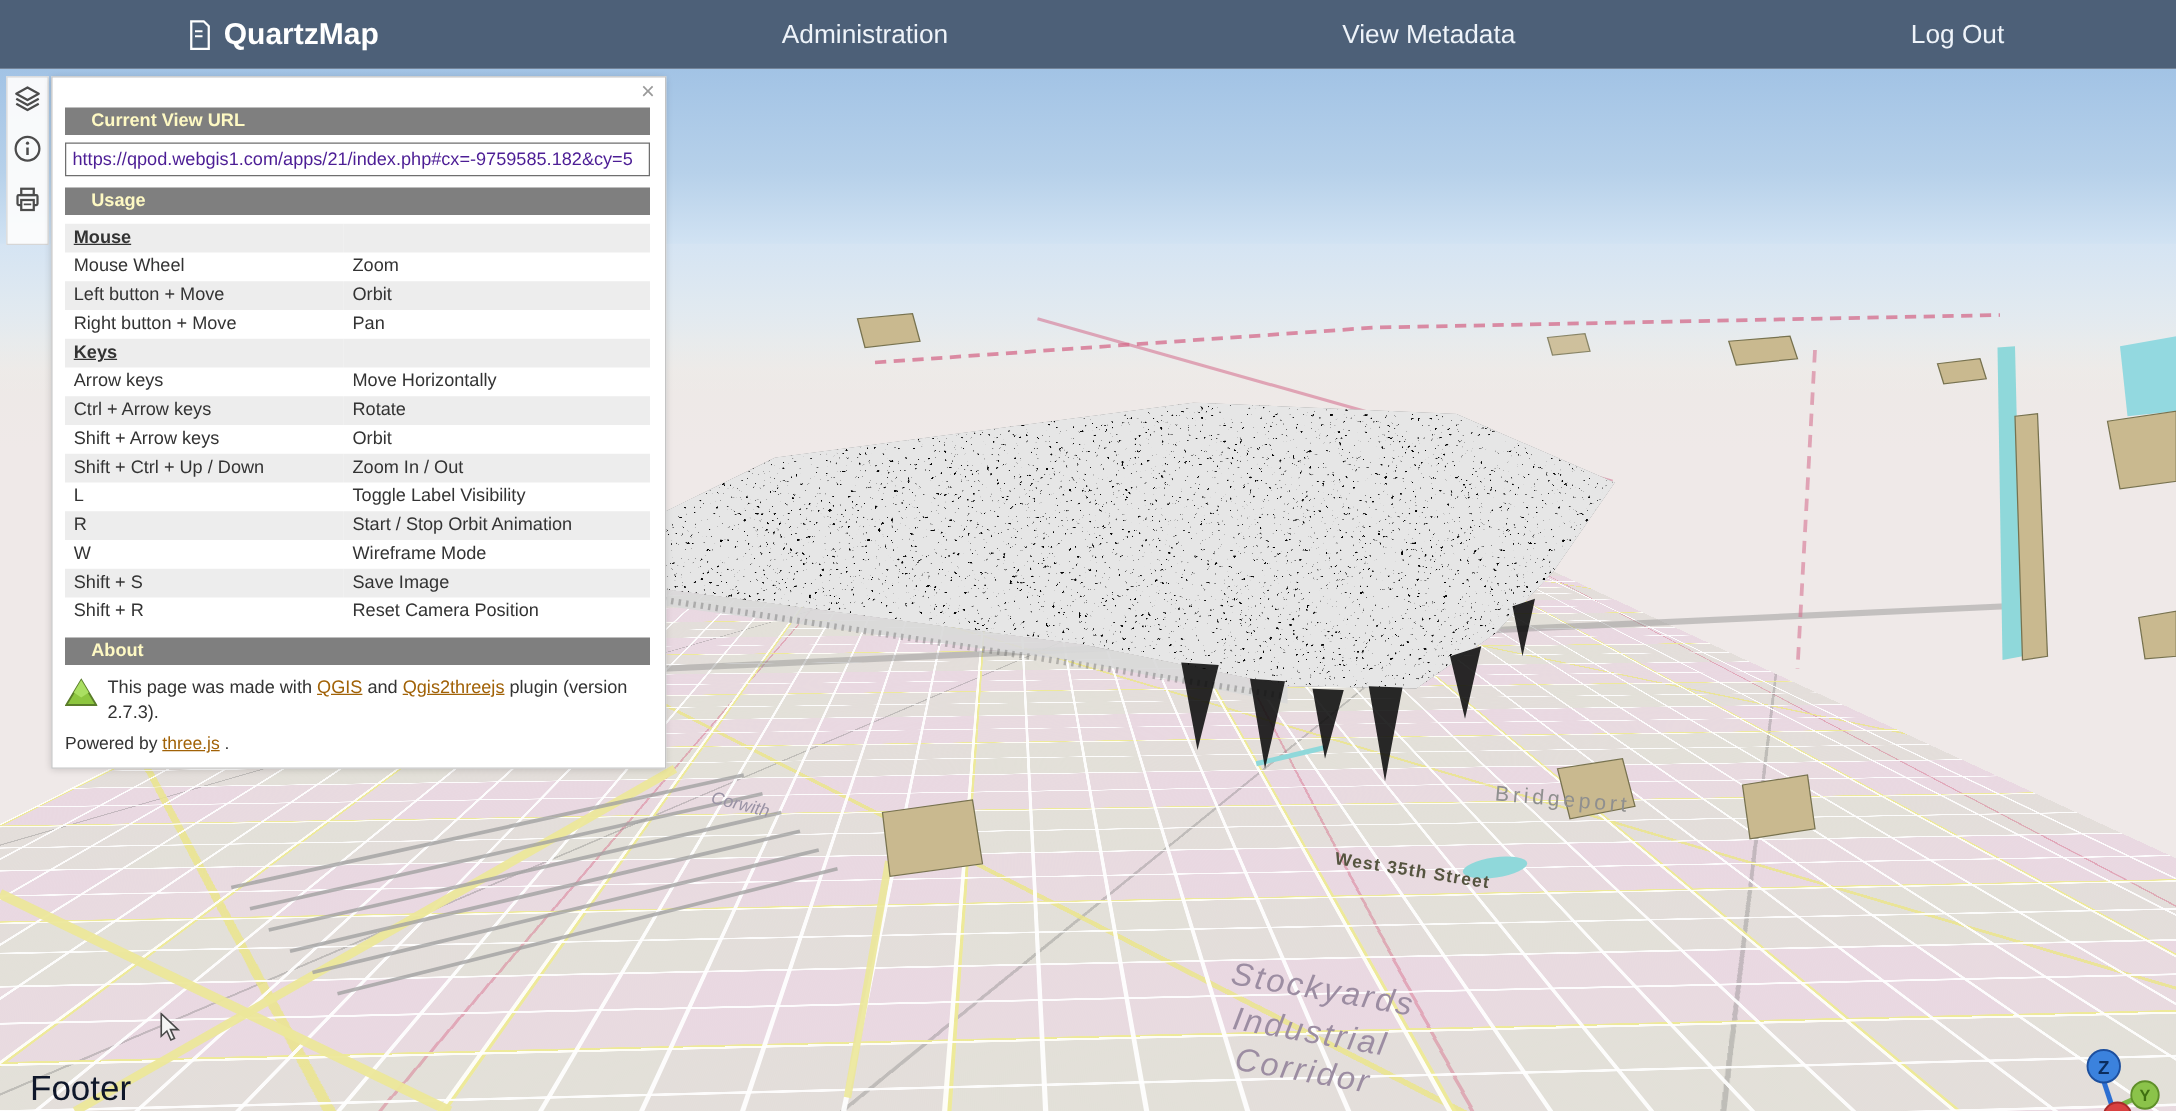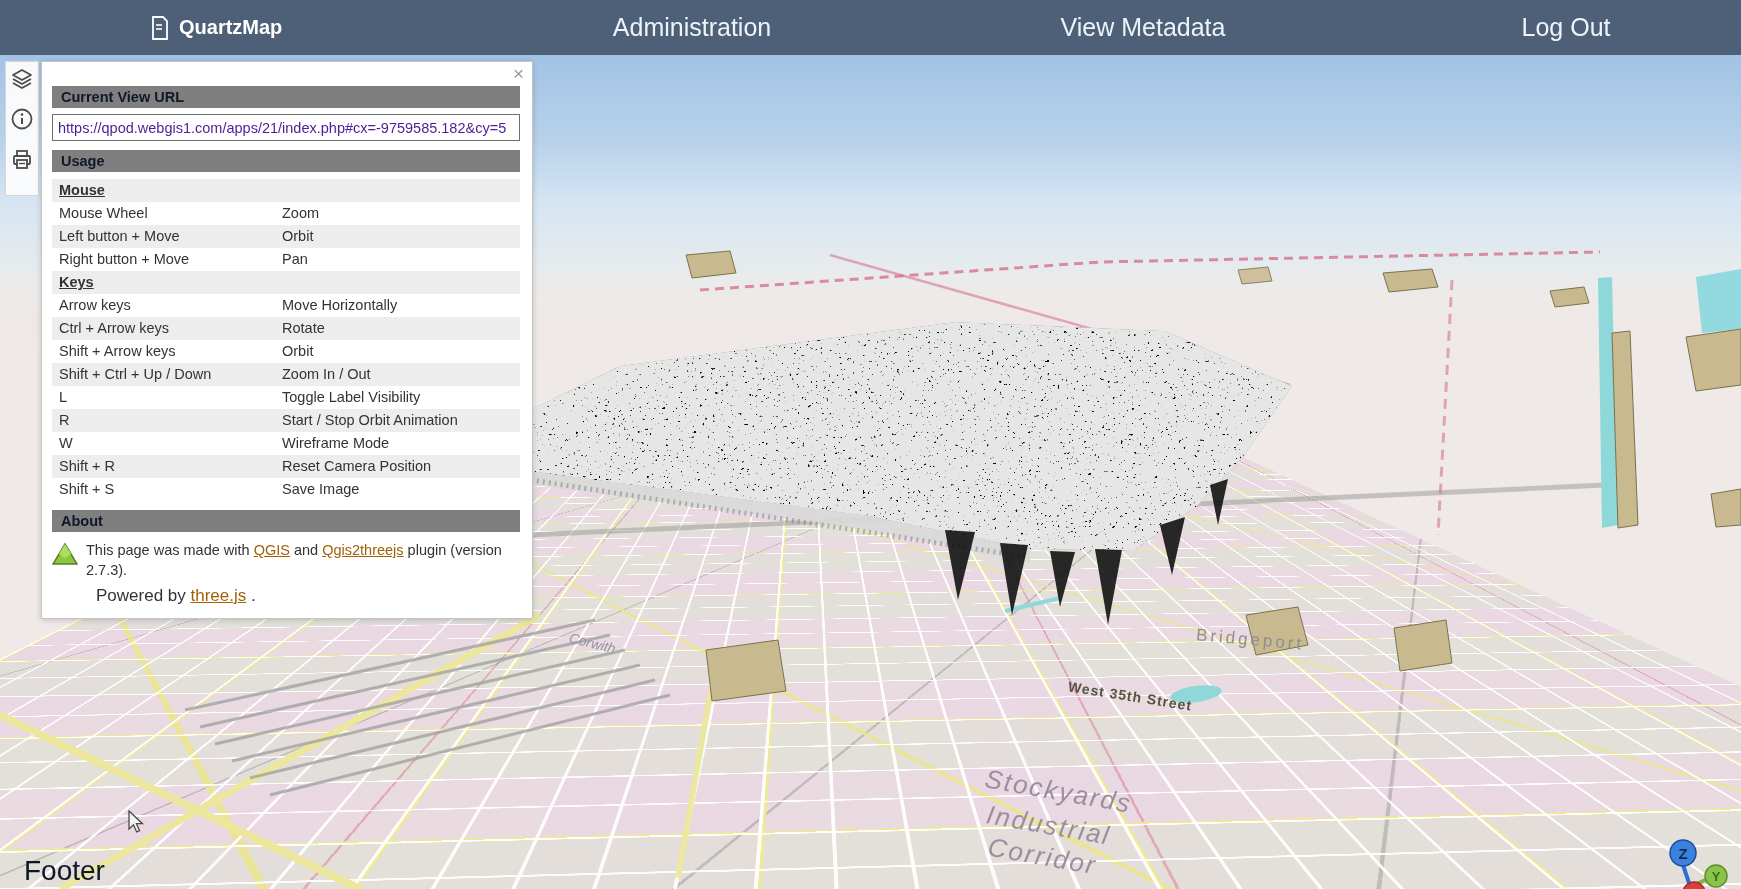--- a/index.html
+++ b/index.html
@@ -1,22 +1,22 @@
 <!DOCTYPE html>
 <html><head>
 <meta charset="utf-8">
 <style>
   html,body{margin:0;padding:0;width:1741px;height:889px;overflow:hidden;
     font-family:"Liberation Sans",sans-serif;background:#fff;position:relative;}
   
   .navbar{position:absolute;left:0;top:0;width:1741px;height:55px;background:#4d6078;z-index:30;}
   .brand{position:absolute;left:150px;top:0;height:55px;display:flex;align-items:center;gap:9px;color:#fff;
-    font-size:20px;font-weight:bold;cursor:pointer;}
+    font-size:24px;font-weight:bold;cursor:pointer;}
   .nav-item{position:absolute;top:0;height:55px;display:flex;align-items:center;transform:translateX(-50%);
-    color:#eef3f9;font-size:25px;font-weight:300;cursor:pointer;}
+    color:#eef3f9;font-size:21px;font-weight:300;cursor:pointer;}
   .nav-admin{left:692px;} .nav-meta{left:1143px;} .nav-logout{left:1566px;}
   
   .scene{position:absolute;left:0;top:55px;width:1741px;height:834px;overflow:hidden;
     background:linear-gradient(to bottom,#a2c3e5 0%,#b7d1ea 10%,#d2e3f3 17%,#e8f0f8 22%,#f1f1ee 26%,#efe9e8 31%);}
   .ground{position:absolute;left:-40%;bottom:-120px;width:180%;height:4200px;transform-origin:50% 100%;
     transform:perspective(1000px) rotateX(53deg) rotateZ(-3deg);background-color:#e5dde1;
     background-image:
       repeating-linear-gradient(90deg,rgba(255,255,255,.92) 0 5px,rgba(255,255,255,0) 5px 96px),
       repeating-linear-gradient(0deg,rgba(255,255,255,.92) 0 5px,rgba(255,255,255,0) 5px 96px),
       repeating-linear-gradient(90deg,rgba(238,234,150,.95) 0 9px,rgba(0,0,0,0) 9px 480px),
@@ -30,34 +30,34 @@
     background:linear-gradient(to bottom,rgba(213,228,243,1) 0%,rgba(224,233,240,.95) 30%,rgba(236,233,230,.55) 62%,rgba(238,231,228,0) 100%);}
   .map-overlay{position:absolute;left:0;top:0;width:1741px;height:834px;}
   
   .side-toolbar{position:absolute;left:5px;top:61px;width:32px;height:128px;background:rgba(252,252,252,.95);
     border:1px solid #d6d6d6;z-index:35;display:flex;flex-direction:column;align-items:center;padding-top:5px;gap:16px;}
   .tool-btn{width:24px;height:24px;cursor:pointer;color:#4c4c4c;}
   
   .help-panel{position:absolute;left:41px;top:61px;width:492px;background:#fff;border:1px solid #c4c4c4;
     box-shadow:0 1px 6px rgba(0,0,0,.18);z-index:40;padding:24px 12px 12px 10px;box-sizing:border-box;color:#333;}
   .panel-close{position:absolute;right:8px;top:2px;font-size:19px;color:#9a9a9a;cursor:pointer;line-height:1;}
-  .section-header{background:#7f7f7f;color:#0f172a;font-size:14.5px;font-weight:bold;padding:3px 9px;margin-top:9px;}
+  .section-header{background:#7f7f7f;color:#fef9c3;font-size:14.5px;font-weight:bold;padding:3px 21px;margin-top:9px;}
   .section-header.first{margin-top:0;}
   .url-input{display:block;width:100%;box-sizing:border-box;height:27px;margin-top:6px;border:1px solid #6f6f6f;
     font-family:"Liberation Sans",sans-serif;font-size:14.5px;color:#4c1d95;padding:2px 5px;}
   table.usage{width:100%;border-collapse:collapse;margin-top:7px;font-size:14.5px;}
   table.usage td{padding:3px 4px 4px 7px;height:16px;}
   table.usage tr:nth-child(odd){background:#ededed;}
   table.usage td.action{width:212px;}
   table.usage tr.group td{font-weight:bold;text-decoration:underline;}
   .about-row{display:flex;margin-top:8px;gap:8px;font-size:14.5px;line-height:1.38;}
   .about-icon{flex:0 0 26px;padding-top:2px;}
   .about-text{flex:1;}
   a.blue-link{color:#a16207;text-decoration:underline;cursor:pointer;}
-  .powered{margin-top:6px;font-size:17px;margin-left:44px;}
+  .powered{margin-top:6px;font-size:14px;}
   
   .footer-label{position:absolute;left:24px;bottom:2px;font-size:28px;color:#0f172a;z-index:25;}
   .cursor{position:absolute;left:127px;top:810px;z-index:50;}
   .map-label{font-family:"Liberation Sans",sans-serif;}
 </style>
 </head>
 <body>
 
 <div class="scene">
   <div class="ground"></div>
@@ -234,26 +234,26 @@
         </tr>
       <tr>
           <td class="action">R</td>
           <td>Start / Stop Orbit Animation</td>
         </tr>
       <tr>
           <td class="action">W</td>
           <td>Wireframe Mode</td>
         </tr>
       <tr>
+          <td class="action">Shift + S</td>
+          <td>Save Image</td>
+        </tr>
+      <tr>
           <td class="action">Shift + R</td>
           <td>Reset Camera Position</td>
-        </tr>
-      <tr>
-          <td class="action">Shift + S</td>
-          <td>Save Image</td>
         </tr>
     </tbody>
   </table>
 
   <div class="section-header">About</div>
   <div class="about-row">
     <svg class="about-icon" width="26" height="24" viewBox="0 0 26 24">
       <polygon points="13,2 25,22 1,22" fill="#8dc63f" stroke="#5a7d2a" stroke-width="1.5"></polygon>
       <polygon points="13,2 19,12 13,16 7,12" fill="#aadf62" stroke="none"></polygon>
     </svg>

